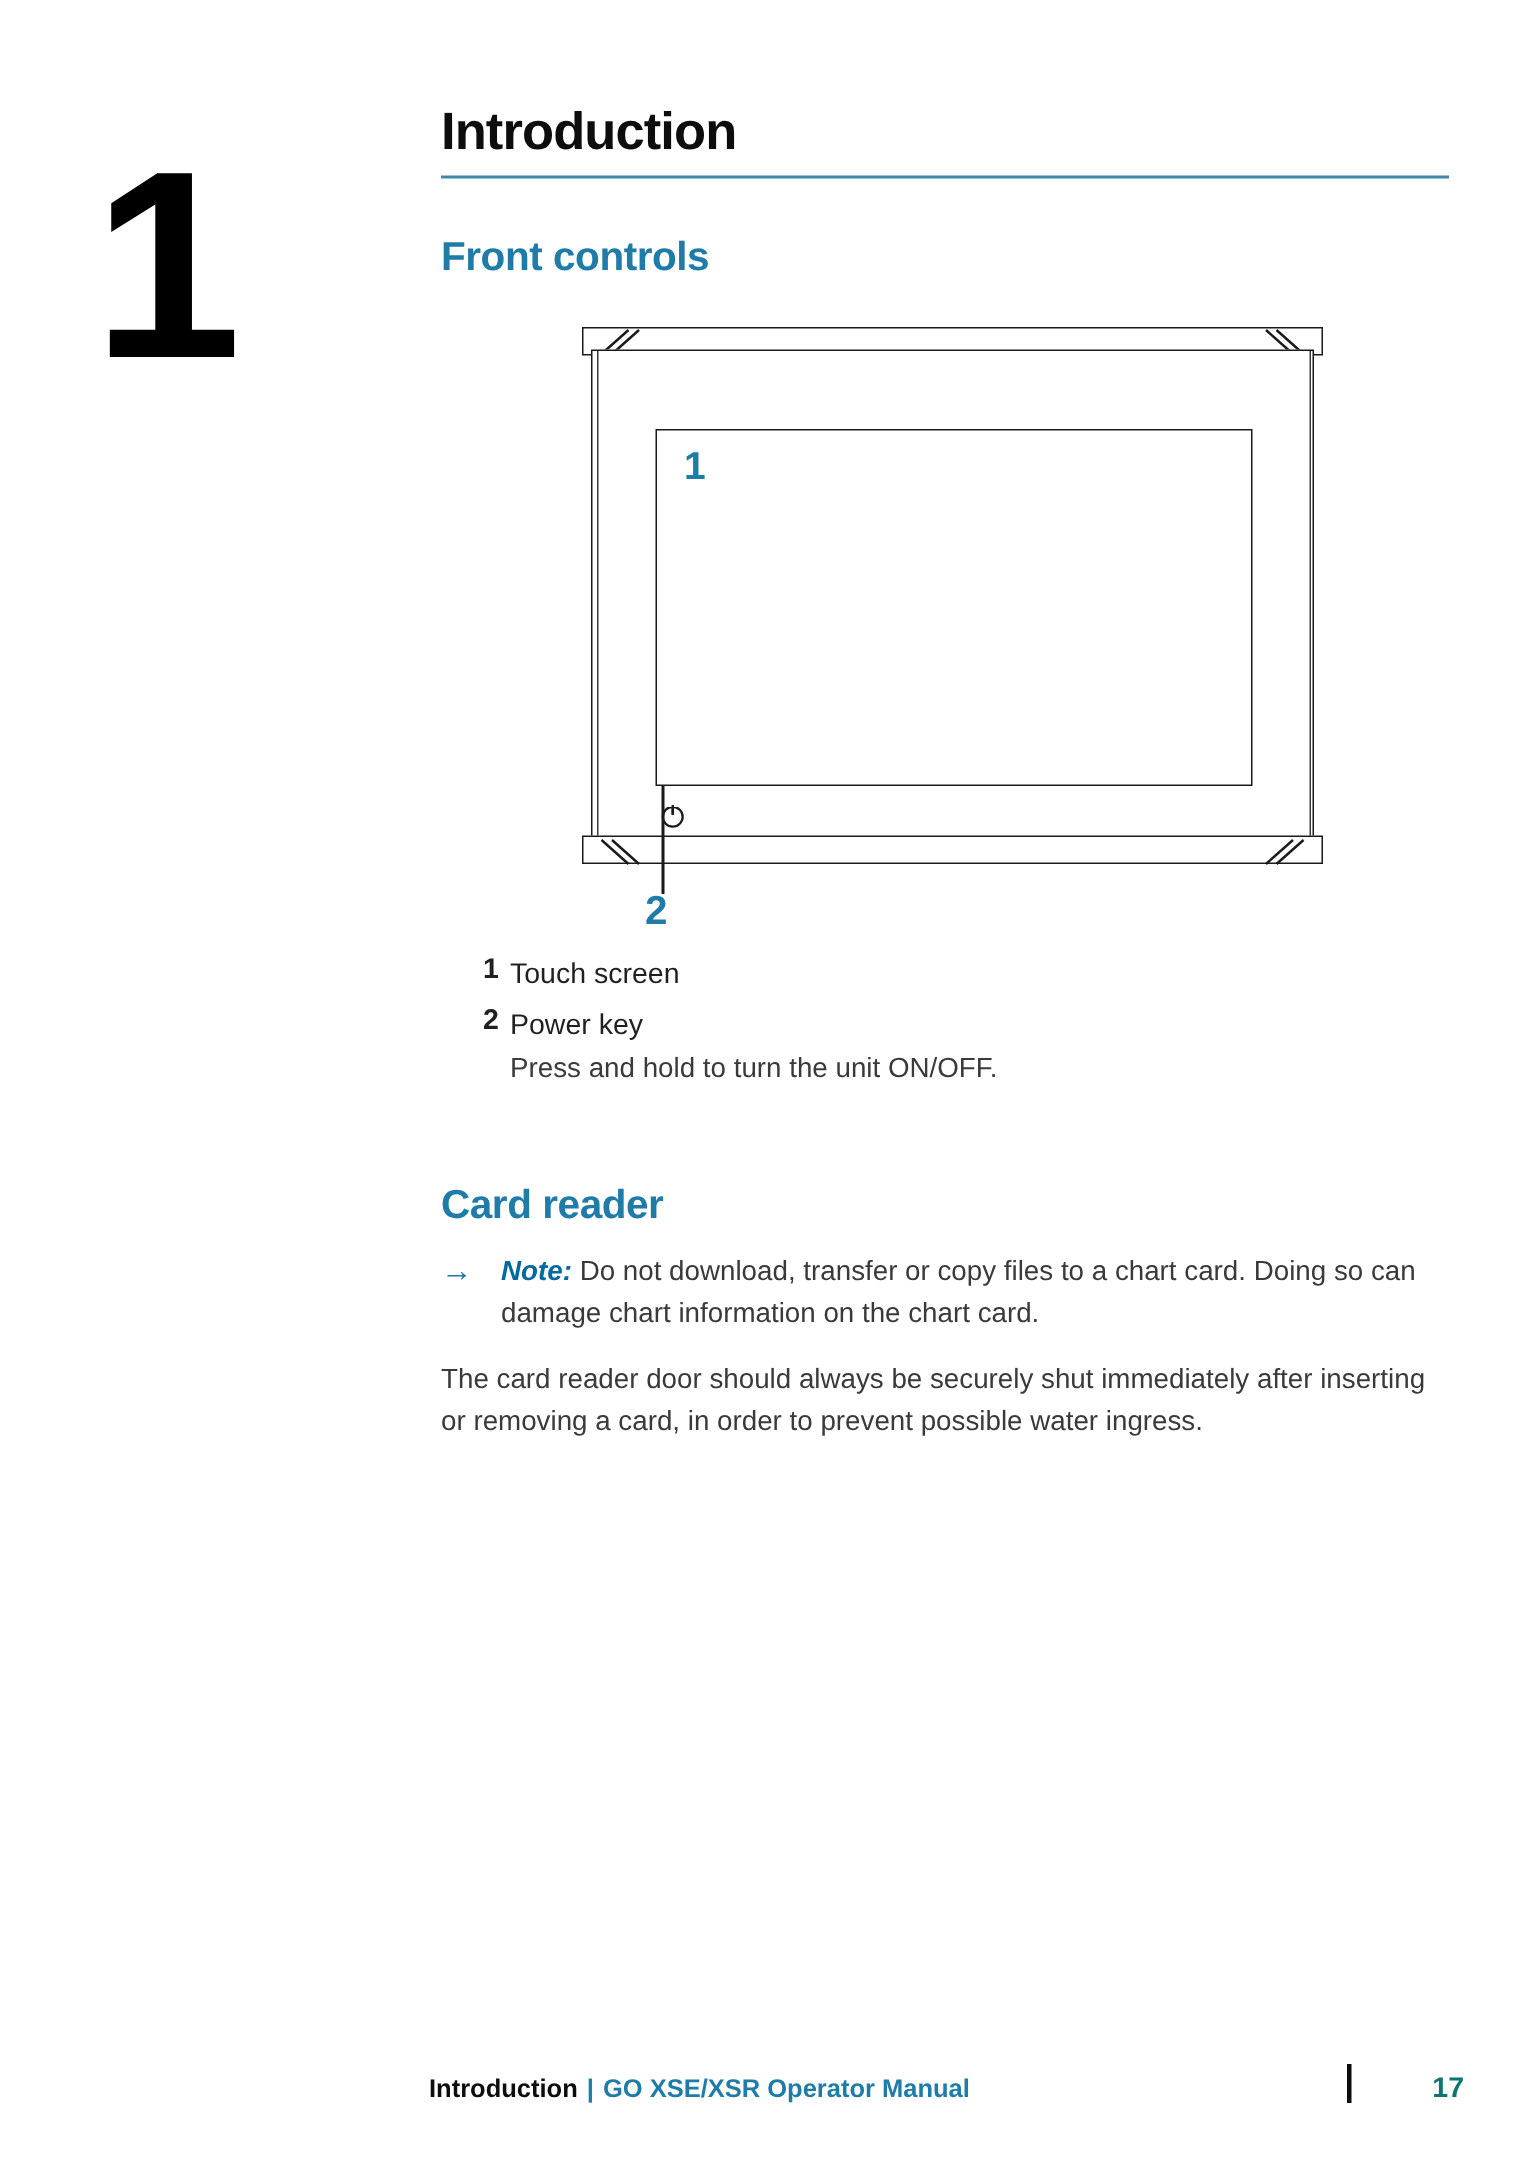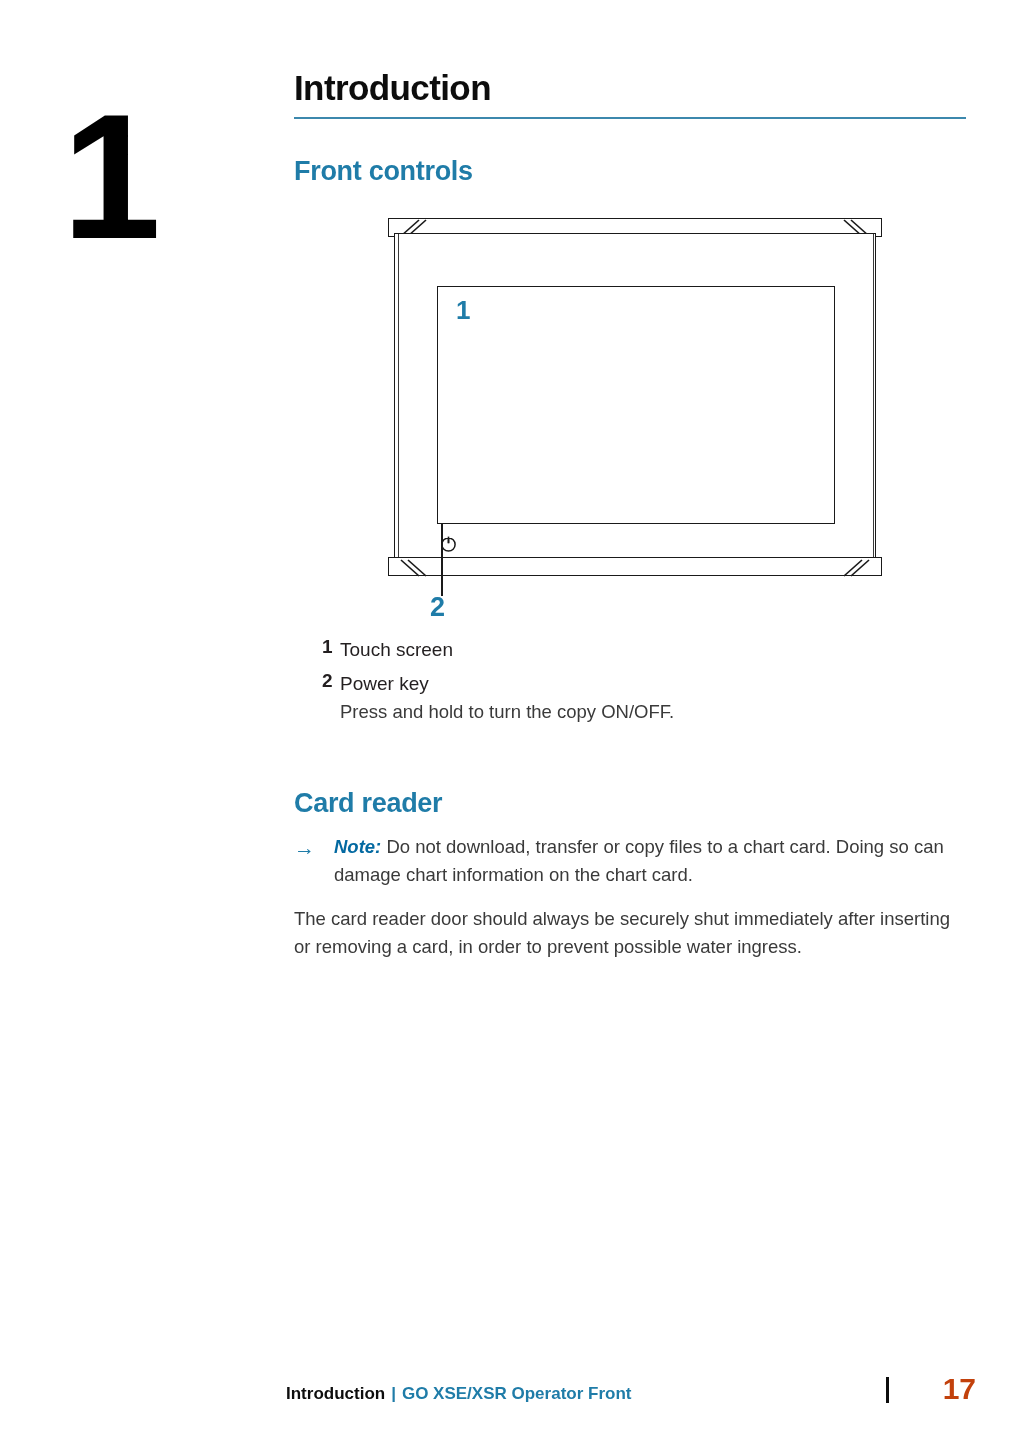--- a/index.html
+++ b/index.html
@@ -263,22 +263,22 @@
   .footer-bar {
     display: inline-block;
     width: 3px;
     height: 26px;
     background: #0d0d0d;
     margin-right: 22px;
     position: relative;
     top: 4px;
   }
   .footer-page {
-    color: #c2410c;
-    font-size: 30px;
+    color: #0f766e;
+    font-size: 19px;
     font-weight: bold;
     margin-left: 32px;
   }
 </style>
 </head>
 <body>
 
 <div class="chapter-number">1</div>
 
 <div class="content">
@@ -349,38 +349,38 @@
       <div class="legend-num">1</div>
       <div class="legend-body">
         <div class="legend-term">Touch screen</div>
       </div>
     </div>
 
     <div class="legend-row">
       <div class="legend-num">2</div>
       <div class="legend-body">
         <div class="legend-term">Power key</div>
-        <div class="legend-desc">Press and hold to turn the copy ON/OFF.</div>
+        <div class="legend-desc">Press and hold to turn the unit ON/OFF.</div>
       </div>
     </div>
   </div>
 
   <div style="height:42px"></div>
   <h2 class="h2 card-reader">Card reader</h2>
 
 
   <div class="note">
     <div class="note-arrow">→</div>
     <div class="note-text"><span class="note-label">Note:</span><span> Do not download, transfer or copy files to a chart card. Doing so can damage chart information on the chart card.</span></div>
   </div>
 
   <p class="para">The card reader door should always be securely shut immediately after inserting or removing a card, in order to prevent possible water ingress.</p>
 
 </div>
 
 <div class="footer">
   <span class="footer-chapter">Introduction</span>
   <span class="footer-sep">|</span>
-  <span class="footer-manual">GO XSE/XSR Operator Front</span>
+  <span class="footer-manual">GO XSE/XSR Operator Manual</span>
   <span class="footer-spacer"></span>
   <span class="footer-bar"></span>
   <span class="footer-page">17</span>
 </div>
 
 </body></html>

